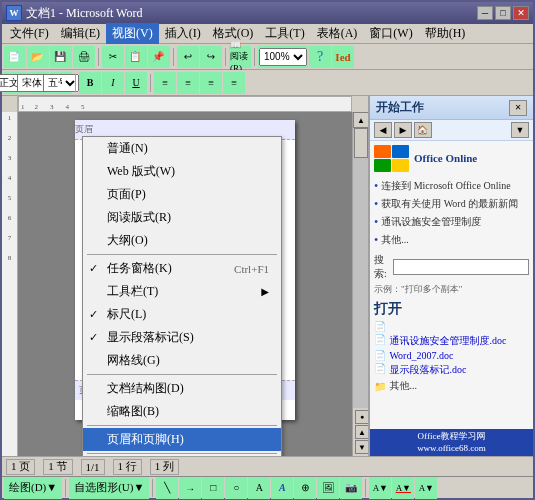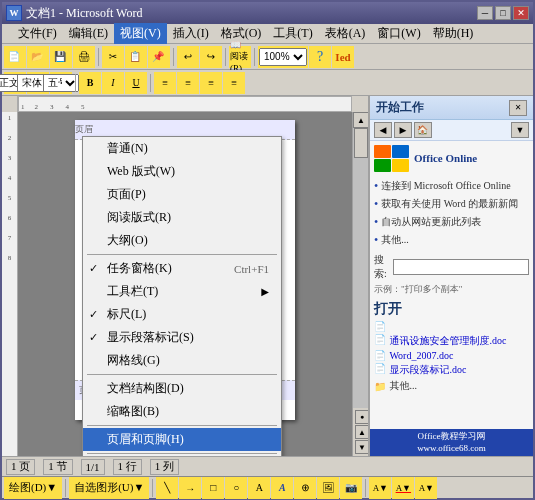--- a/index.html
+++ b/index.html
@@ -66,21 +66,21 @@
       color: black;
     }
 
     
     .menu-bar {
       background: #d4d0c8;
       height: 20px;
       display: flex;
       align-items: center;
       border-bottom: 1px solid #a0a0a0;
-      padding: 0 10px;
+      padding: 0 2px;
       flex-shrink: 0;
     }
     .menu-item {
       padding: 2px 6px;
       font-size: 12px;
       cursor: pointer;
       white-space: nowrap;
     }
     .menu-item.active { background: #316ac5; color: white; }
 
@@ -91,21 +91,21 @@
       display: flex;
       align-items: center;
       border-bottom: 1px solid #a0a0a0;
       padding: 2px 2px;
       flex-shrink: 0;
       gap: 1px;
     }
     .tb-tool {
       width: 22px;
       height: 22px;
-      background: #fde047;
+      background: #86efac;
       border: 1px solid transparent;
       display: flex;
       align-items: center;
       justify-content: center;
       font-size: 10px;
       cursor: pointer;
     }
     .tb-separator {
       width: 1px;
       height: 18px;
@@ -579,21 +579,21 @@
         <div class="bullet-item">
           <span class="bullet-dot">•</span>
           <span>连接到 Microsoft Office Online</span>
         </div>
         <div class="bullet-item">
           <span class="bullet-dot">•</span>
           <span>获取有关使用 Word 的最新新闻</span>
         </div>
         <div class="bullet-item">
           <span class="bullet-dot">•</span>
-          <span>自动从网站更新此列表</span>
+          <span>通讯设施安全管理制度</span>
         </div>
         <div class="bullet-item">
           <span class="bullet-dot">•</span>
           <span>其他...</span>
         </div>
 
         <div class="search-row">
           <span class="search-label">搜索:</span>
           <input class="search-input" type="text" style="">
           <div class="search-go">

